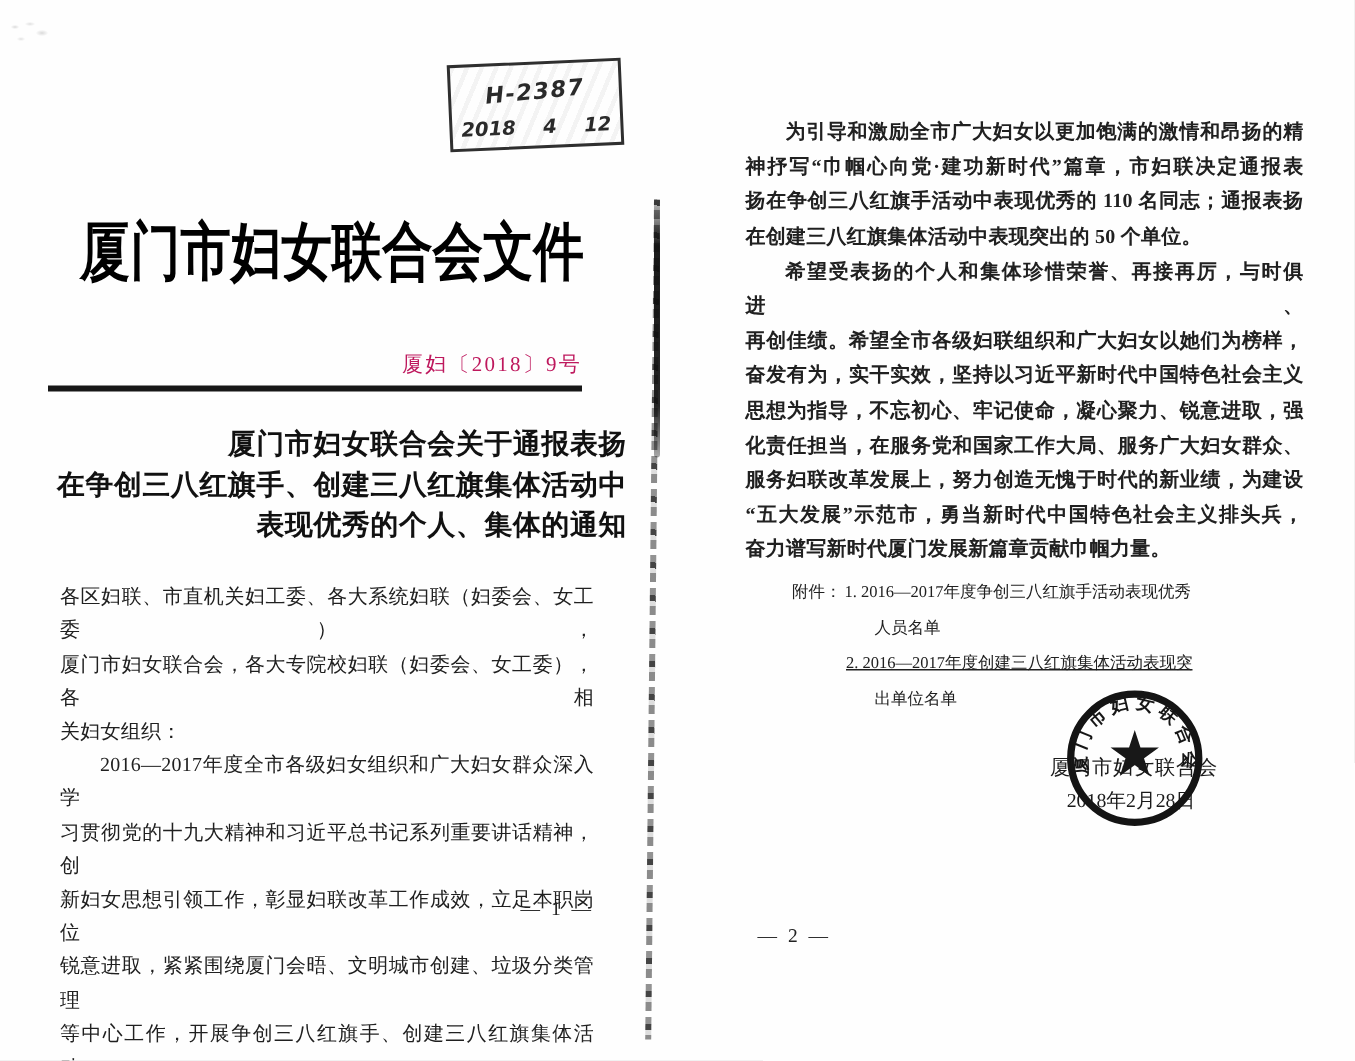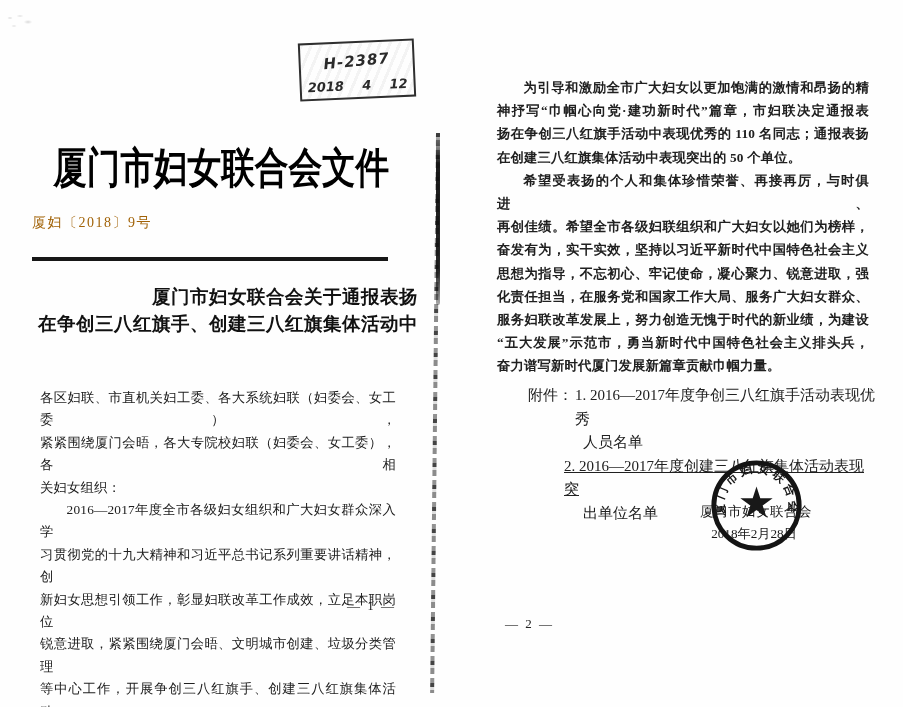--- a/index.html
+++ b/index.html
@@ -23,41 +23,41 @@
         font-family:"DejaVu Sans",sans-serif;font-style:italic;font-size:15px;
         font-weight:bold;color:#2a2a2a;transform:rotate(-3deg);letter-spacing:1px;}
   .stamp .drow{position:absolute;left:6px;right:6px;bottom:4px;display:flex;
         justify-content:space-between;font-family:"DejaVu Sans",sans-serif;
         font-style:italic;font-size:13px;font-weight:bold;color:#2a2a2a;}
 
   
   .org-title{left:14px;top:140px;width:392px;text-align:center;font-size:42px;
         font-weight:bold;color:#000;white-space:nowrap;letter-spacing:0px;
         transform:scaleX(.80);transform-origin:50% 50%;}
-  .doc-no{left:32px;top:214px;width:356px;text-align:left;font-size:14px;
-        letter-spacing:1.5px;color:#a16207;}
+  .doc-no{left:32px;top:234px;width:356px;text-align:right;font-size:14px;
+        letter-spacing:1.5px;color:#be185d;}
   .rule{left:32px;top:257px;width:356px;height:4px;background:#171717;}
 
   .notice-title{left:18px;top:284px;width:400px;text-align:right;font-size:18.5px;
         font-weight:bold;line-height:27px;color:#111;letter-spacing:.5px;}
 
   
   .body{font-size:13.3px;color:#202020;letter-spacing:.2px;}
   .left-body{left:40px;top:387px;width:356px;line-height:22.4px;}
   .right-body{left:497px;top:76px;width:372px;line-height:23.2px;font-weight:bold;}
   .ln{white-space:nowrap;}
   .ln.j{white-space:normal;text-align:justify;text-align-last:justify;text-justify:inter-character;}
   .ln.indent{text-indent:2em;}
 
   .pageno{font-size:13px;letter-spacing:2px;color:#222;}
   .pn1{left:40px;top:598px;width:356px;text-align:right;}
   .pn2{left:505px;top:616px;width:60px;text-align:left;}
 
   
-  .att{left:528px;top:384px;width:350px;font-size:15px;line-height:23.5px;color:#202020;}
+  .att{left:528px;top:384px;width:350px;font-size:11px;line-height:23.5px;color:#202020;}
   .att-row1{display:flex;}
   .att-row1 .lbl{flex:0 0 auto;margin-right:2px;}
   .att-cont{padding-left:55px;}
   .att-item2{padding-left:36px;text-decoration:underline;}
 
   
   .sig{left:698px;top:503px;width:116px;text-align:center;font-size:13.5px;color:#1a1a1a;letter-spacing:.5px;}
   .sdate{left:700px;top:525px;width:108px;text-align:center;font-size:13.2px;color:#1a1a1a;}
 
   
@@ -88,25 +88,26 @@
     </div>
   </div>
 
   <div class="abs org-title">厦门市妇女联合会文件</div>
   <div class="abs doc-no">厦妇〔2018〕9号</div>
   <div class="abs rule"></div>
 
   <div class="abs notice-title">
     <div>厦门市妇女联合会关于通报表扬</div>
     <div>在争创三八红旗手、创建三八红旗集体活动中</div>
+    <div>表现优秀的个人、集体的通知</div>
   </div>
 
   <div class="abs body left-body">
     <div class="ln j">各区妇联、市直机关妇工委、各大系统妇联（妇委会、女工委），</div>
-    <div class="ln j">紧紧围绕厦门会晤，各大专院校妇联（妇委会、女工委），各相</div>
+    <div class="ln j">厦门市妇女联合会，各大专院校妇联（妇委会、女工委），各相</div>
     <div class="ln">关妇女组织：</div>
     <div class="ln j indent">2016—2017年度全市各级妇女组织和广大妇女群众深入学</div>
     <div class="ln j">习贯彻党的十九大精神和习近平总书记系列重要讲话精神，创</div>
     <div class="ln j">新妇女思想引领工作，彰显妇联改革工作成效，立足本职岗位</div>
     <div class="ln j">锐意进取，紧紧围绕厦门会晤、文明城市创建、垃圾分类管理</div>
     <div class="ln j">等中心工作，开展争创三八红旗手、创建三八红旗集体活动，</div>
 
   </div>
 
   <div class="abs pageno pn1">— 1 —</div>

